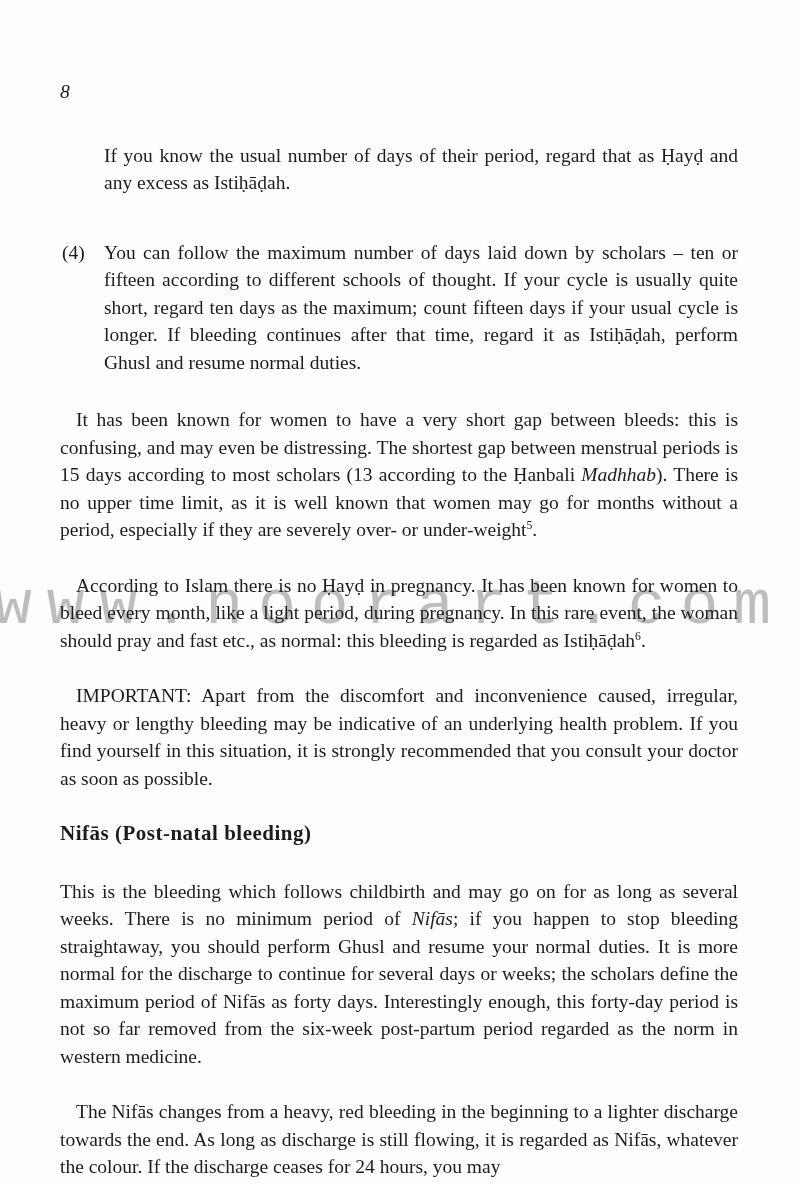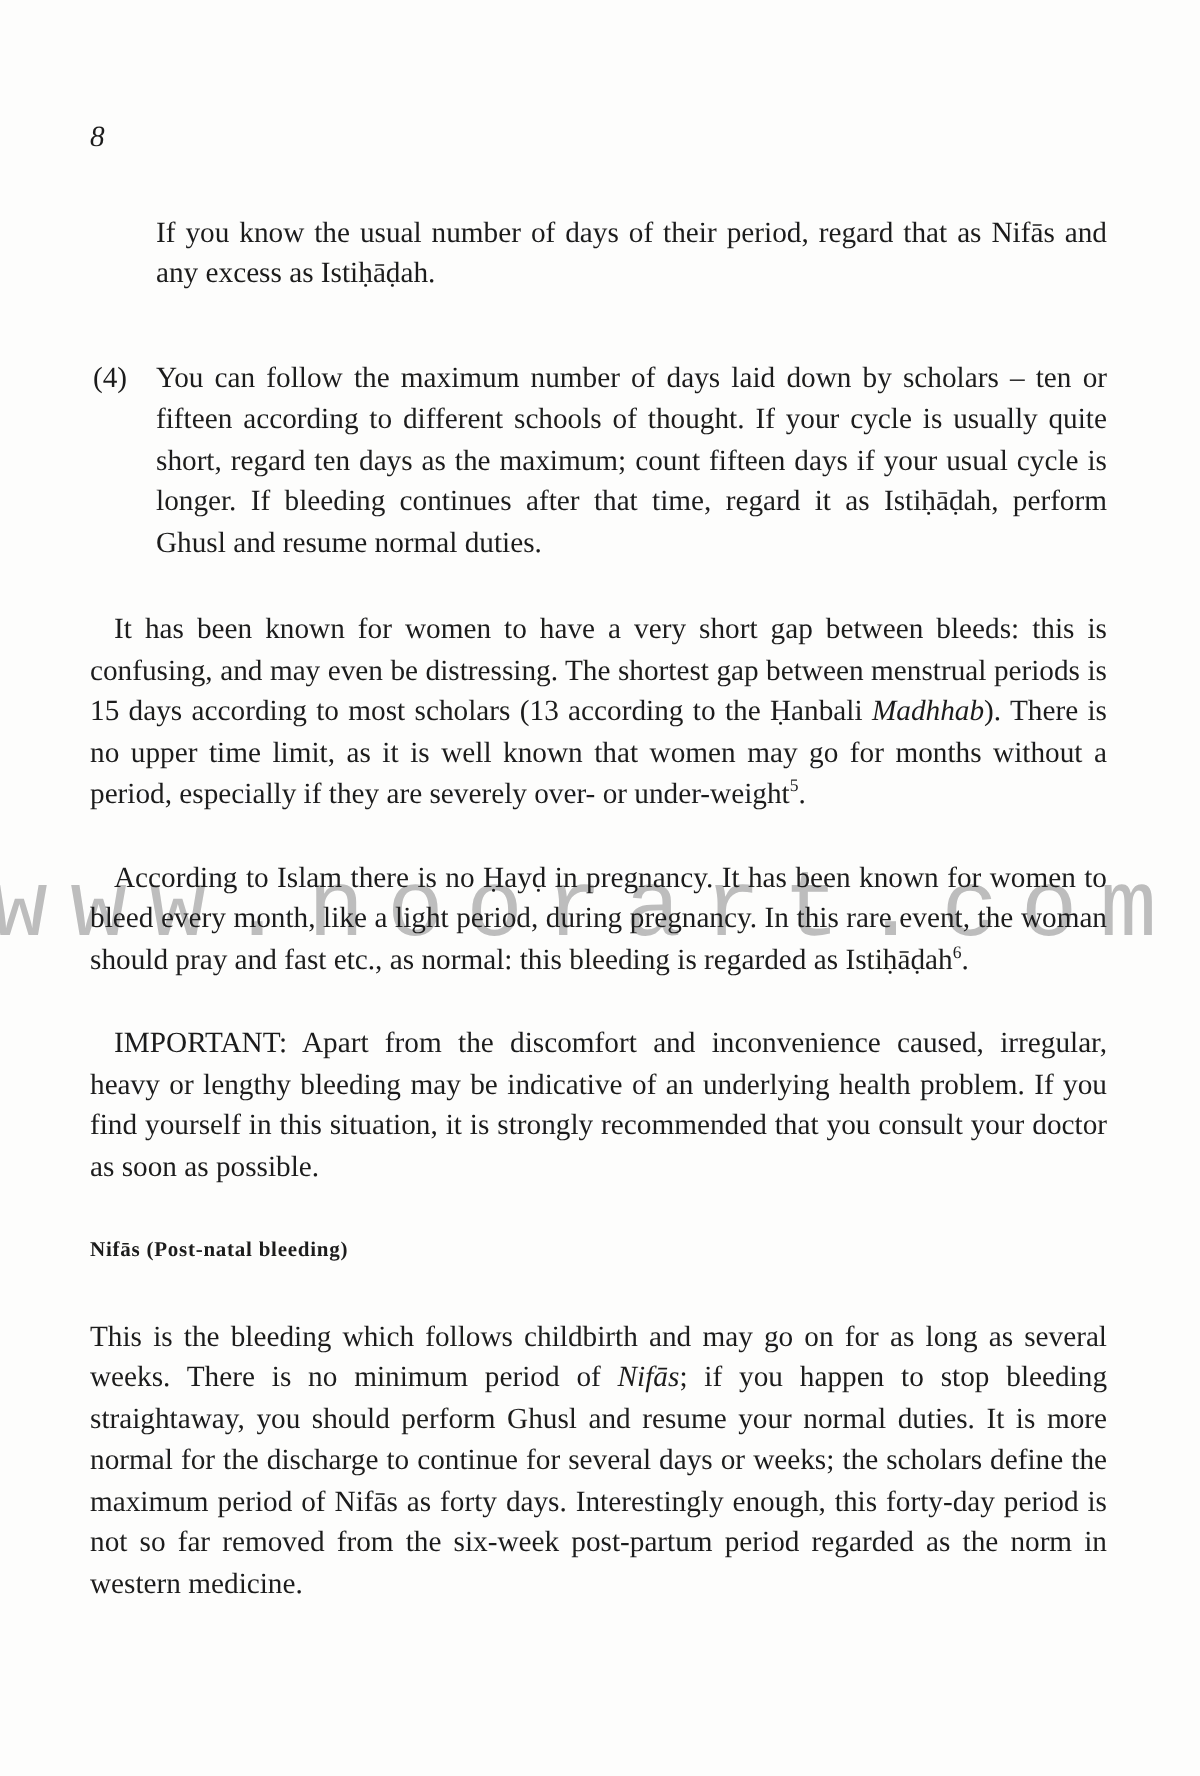--- a/index.html
+++ b/index.html
@@ -64,21 +64,21 @@
     position:absolute;
     left:2px;top:0;
   }
   p.indent{
     text-indent:16px;
   }
   p.cont{
     margin-bottom:42px;
   }
   h2.section-heading{
-    font-size:14px;
+    font-size:21px;
     line-height:27.5px;
     font-weight:bold;
     margin:0 0 30px 0;
     letter-spacing:0.5px;
   }
   p.last{
     margin-bottom:0;
   }
   em{}
   sup{
@@ -95,33 +95,34 @@
   <div class="watermark">www.noorart.com</div>
 
   <div class="content">
 
     <div class="page-header">
       <span>8</span>
     </div>
 
     <div class="body-text">
 
-      <p class="hang cont"><span>If you know the usual number of days of their period, regard that as Nifās and any excess as Istiḥāḍah.</span></p>
+      <p class="hang cont"><span>If you know the usual number of days of their period, regard that as Ḥayḍ and any excess as Istiḥāḍah.</span></p>
 
       <p class="numbered">
         <span class="num">(4)</span>
         <span><span>You can follow the maximum number of days laid down by scholars – ten or fifteen according to different schools of thought. If your cycle is usually quite short, regard ten days as the maximum; count fifteen days if your usual cycle is longer. If bleeding continues after that time, regard it as Istiḥāḍah, perform Ghusl and resume normal duties.</span></span>
       </p>
 
       <p class="indent"><span>It has been known for women to have a very short gap between bleeds: this is confusing, and may even be distressing. The shortest gap between menstrual periods is 15 days according to most scholars (13 according to the Ḥanbali </span><em>Madhhab</em><span>). There is no upper time limit, as it is well known that women may go for months without a period, especially if they are severely over- or under-weight</span><sup>5</sup><span>.</span></p>
 
       <p class="indent"><span>According to Islam there is no Ḥayḍ in pregnancy. It has been known for women to bleed every month, like a light period, during pregnancy. In this rare event, the woman should pray and fast etc., as normal: this bleeding is regarded as Istiḥāḍah</span><sup>6</sup><span>.</span></p>
 
       <p class="indent"><span>IMPORTANT: Apart from the discomfort and inconvenience caused, irregular, heavy or lengthy bleeding may be indicative of an underlying health problem. If you find yourself in this situation, it is strongly recommended that you consult your doctor as soon as possible.</span></p>
 
       <h2 class="section-heading">Nifās (Post-natal bleeding)</h2>
 
       <p><span>This is the bleeding which follows childbirth and may go on for as long as several weeks. There is no minimum period of </span><em>Nifās</em><span>; if you happen to stop bleeding straightaway, you should perform Ghusl and resume your normal duties. It is more normal for the discharge to continue for several days or weeks; the scholars define the maximum period of Nifās as forty days. Interestingly enough, this forty-day period is not so far removed from the six-week post-partum period regarded as the norm in western medicine.</span></p>
 
+      <p class="indent last"><span>The Nifās changes from a heavy, red bleeding in the beginning to a lighter discharge towards the end. As long as discharge is still flowing, it is regarded as Nifās, whatever the colour. If the discharge ceases for 24 hours, you may</span></p>
 
     </div>
   </div>
 </div>
 
 </body></html>

